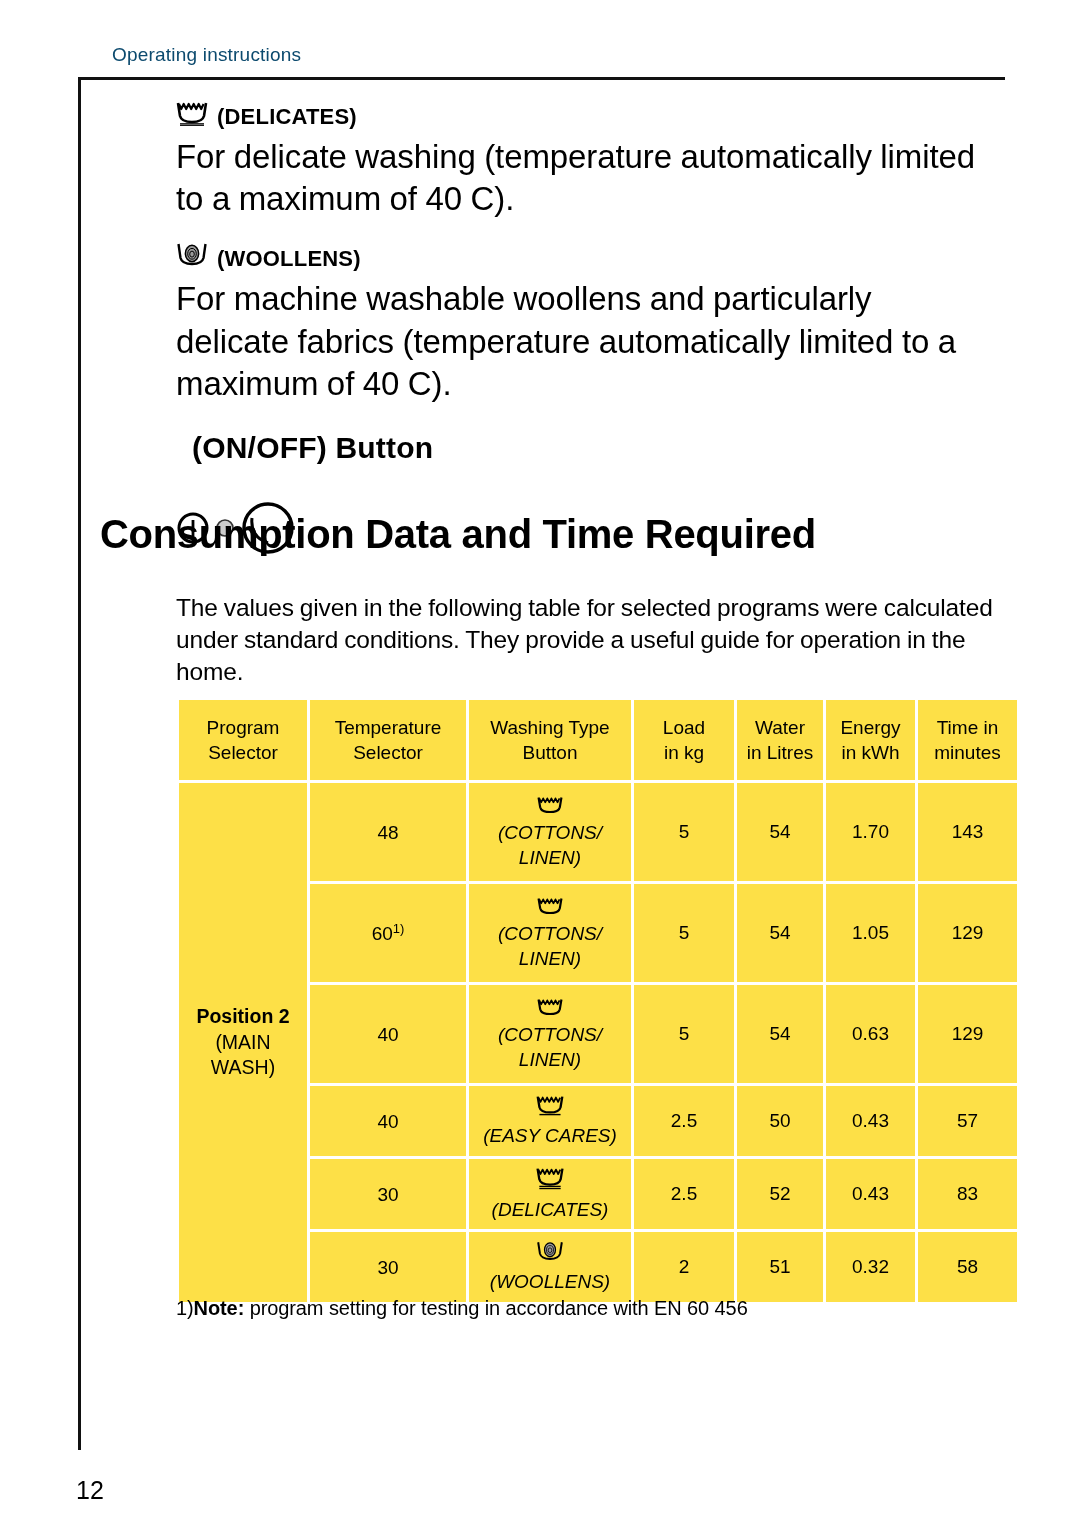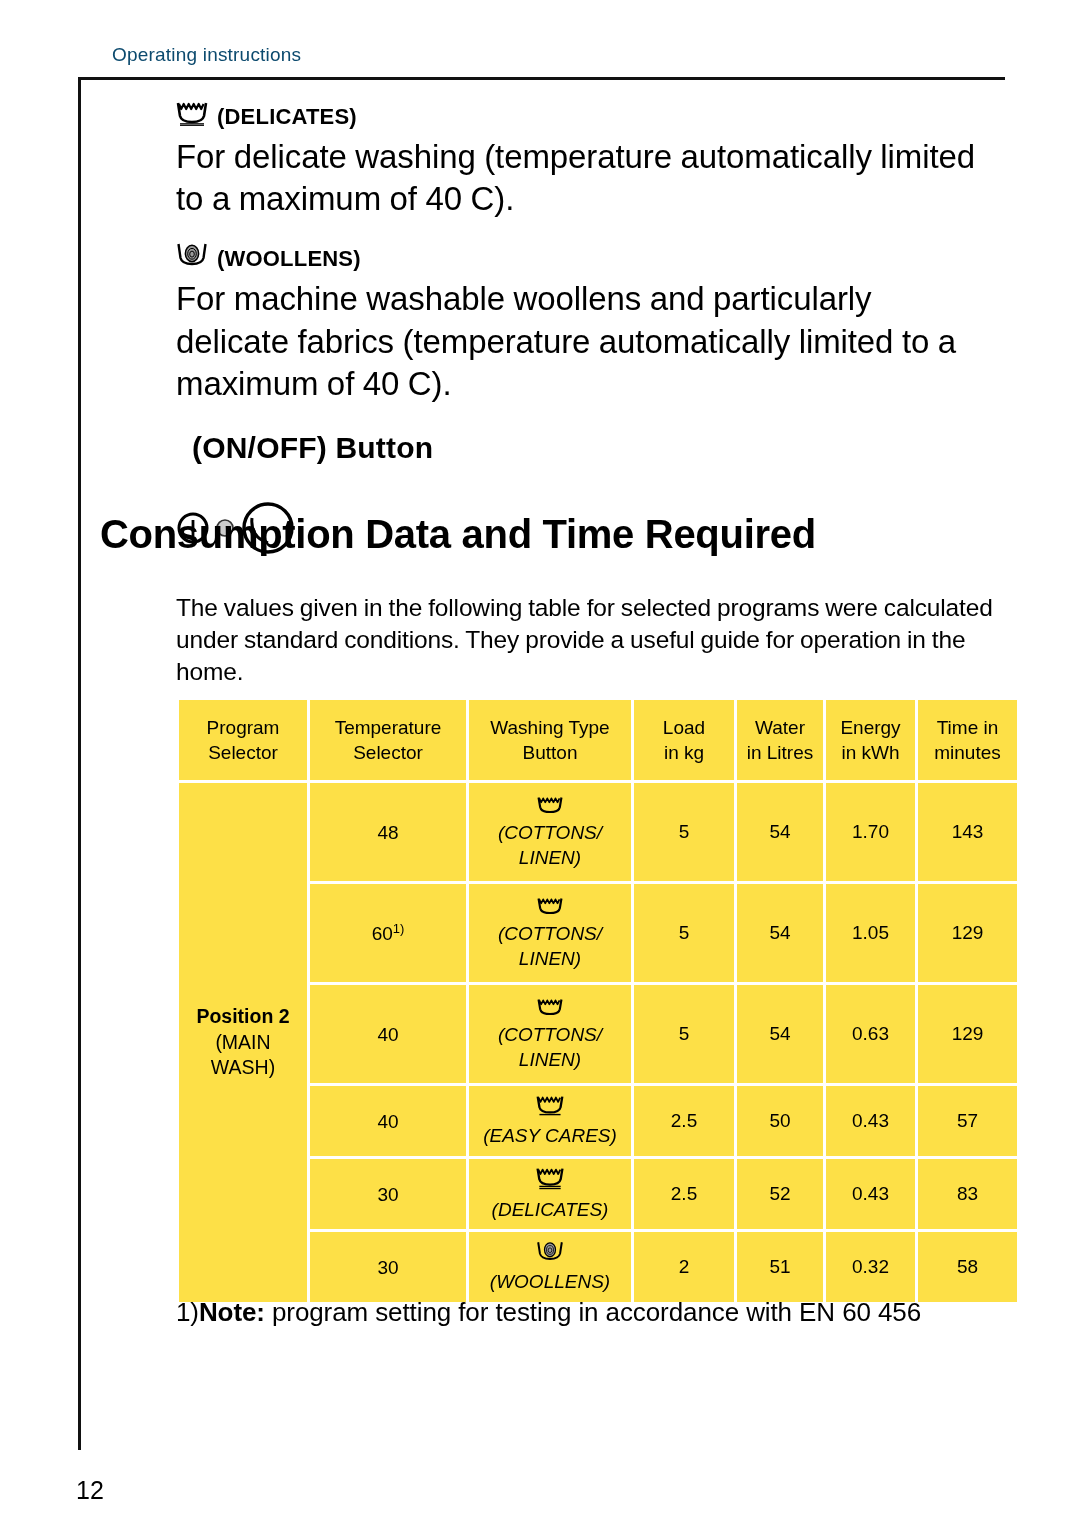--- a/index.html
+++ b/index.html
@@ -168,21 +168,21 @@
   td.type-cell .icon-wrap { display: block; margin-bottom: 1px; }
   td.type-cell .type-label { display: block; font-size: 19px; }
 
   .sup { font-size: 13px; vertical-align: super; }
 
   
   .footnote {
     position: absolute;
     left: 176px;
     top: 1297px;
-    font-size: 26px;
+    font-size: 20px;
     letter-spacing: -0.1px;
   }
   .footnote b { font-weight: bold; }
 
   
   .page-number {
     position: absolute;
     left: 76px;
     top: 1476px;
     font-size: 25px;

